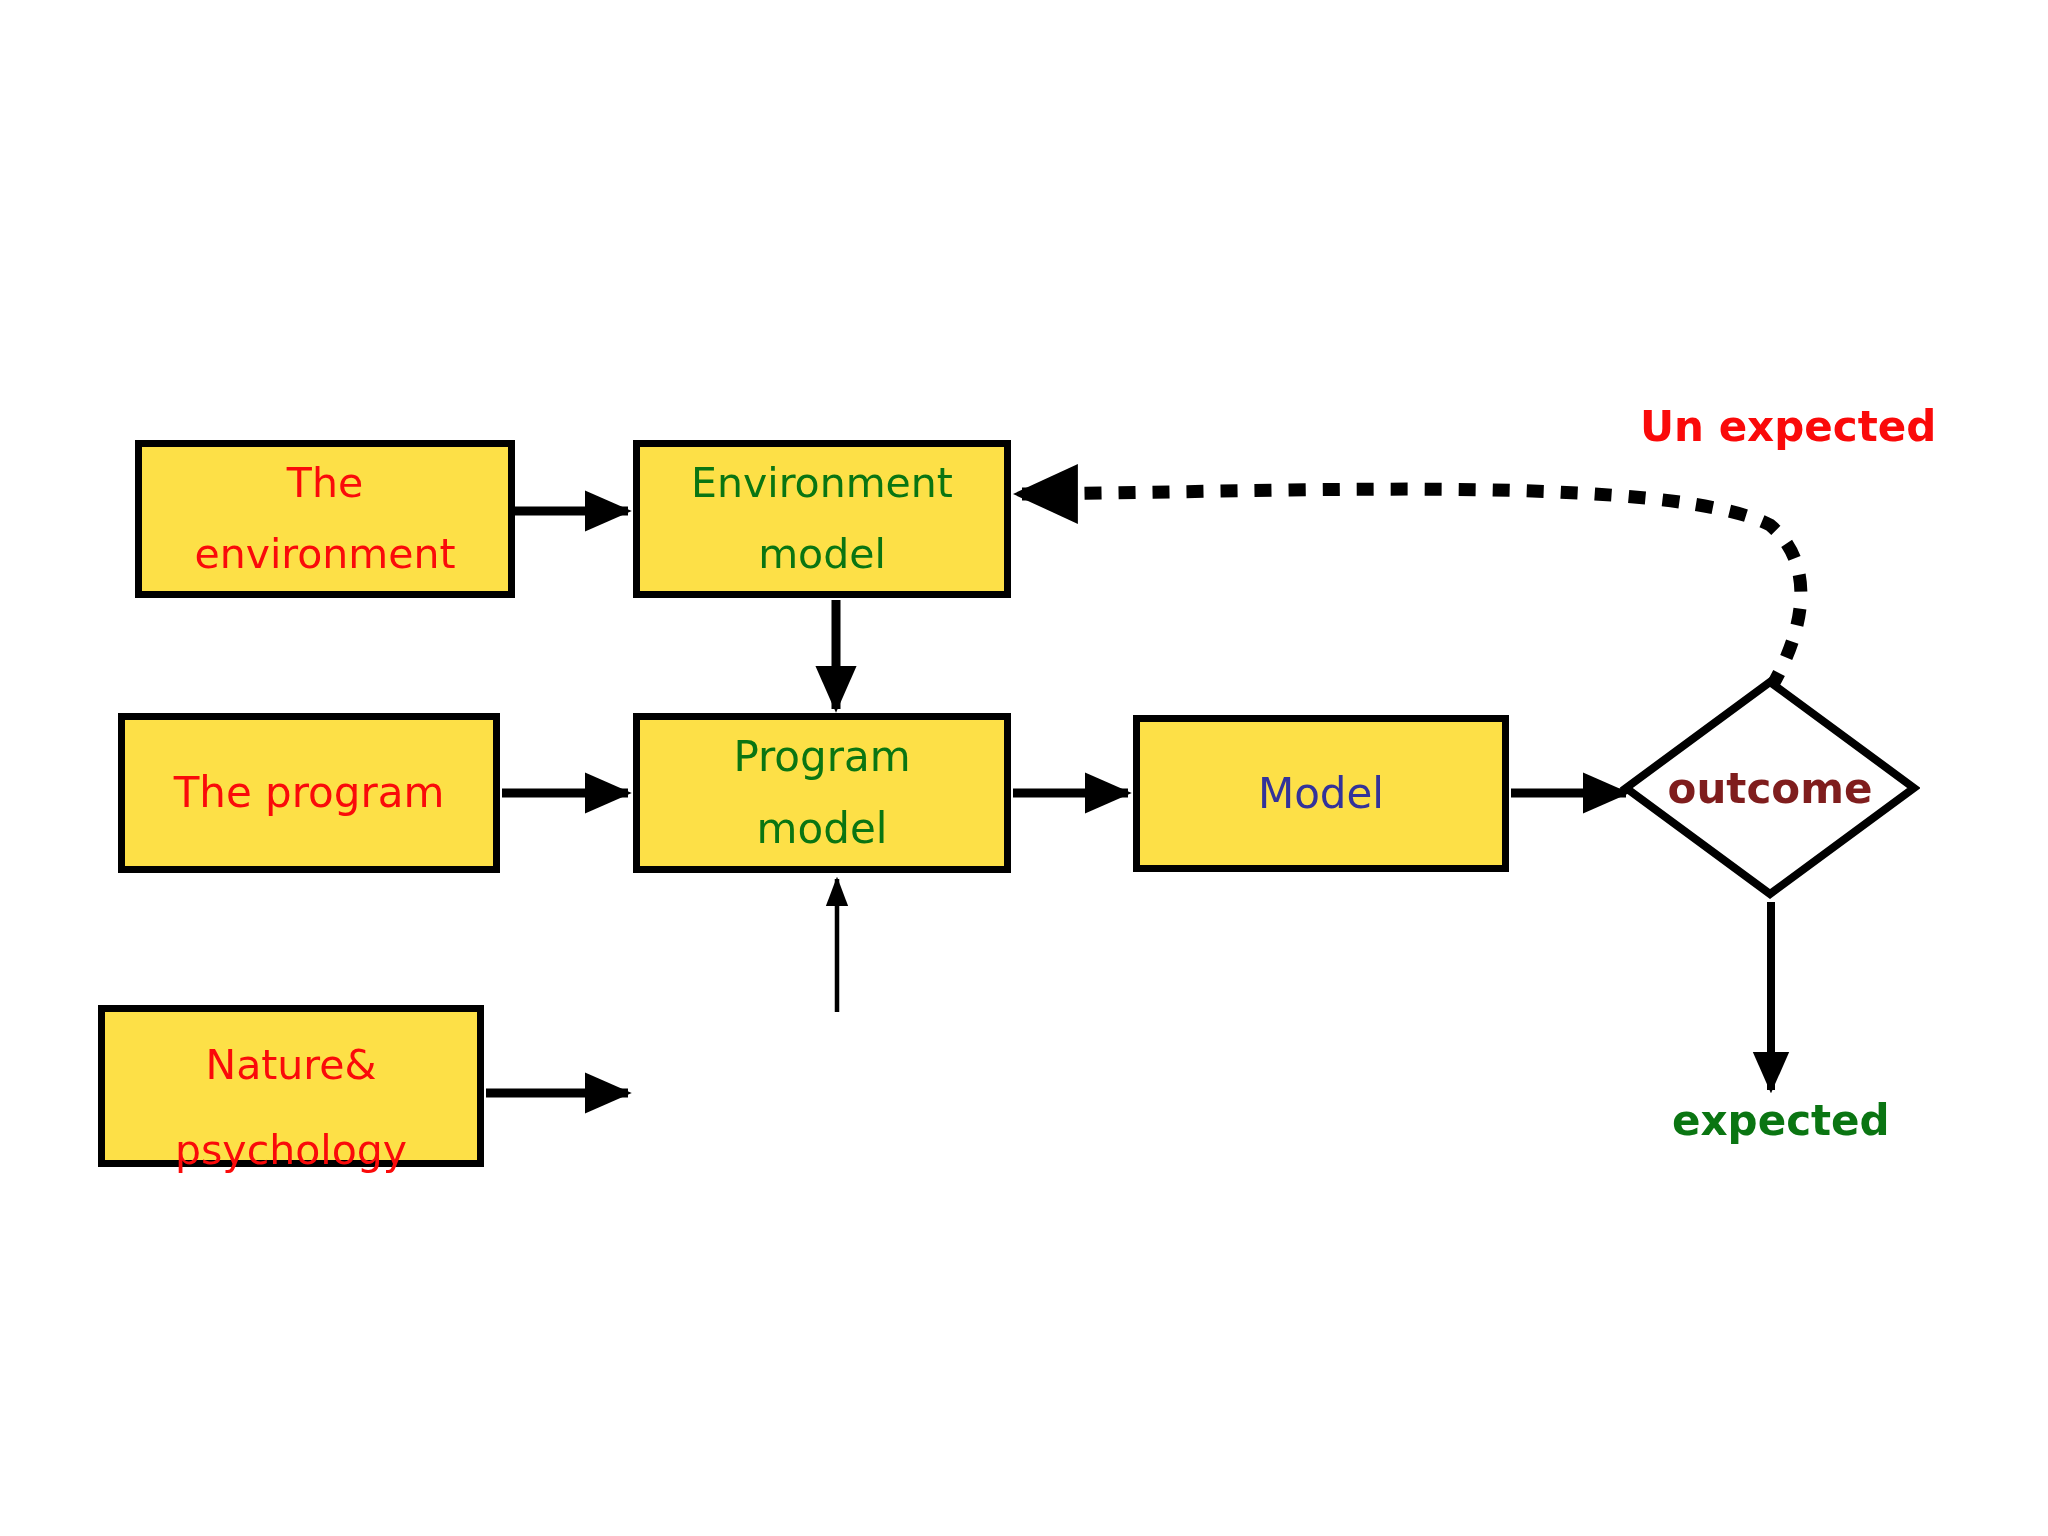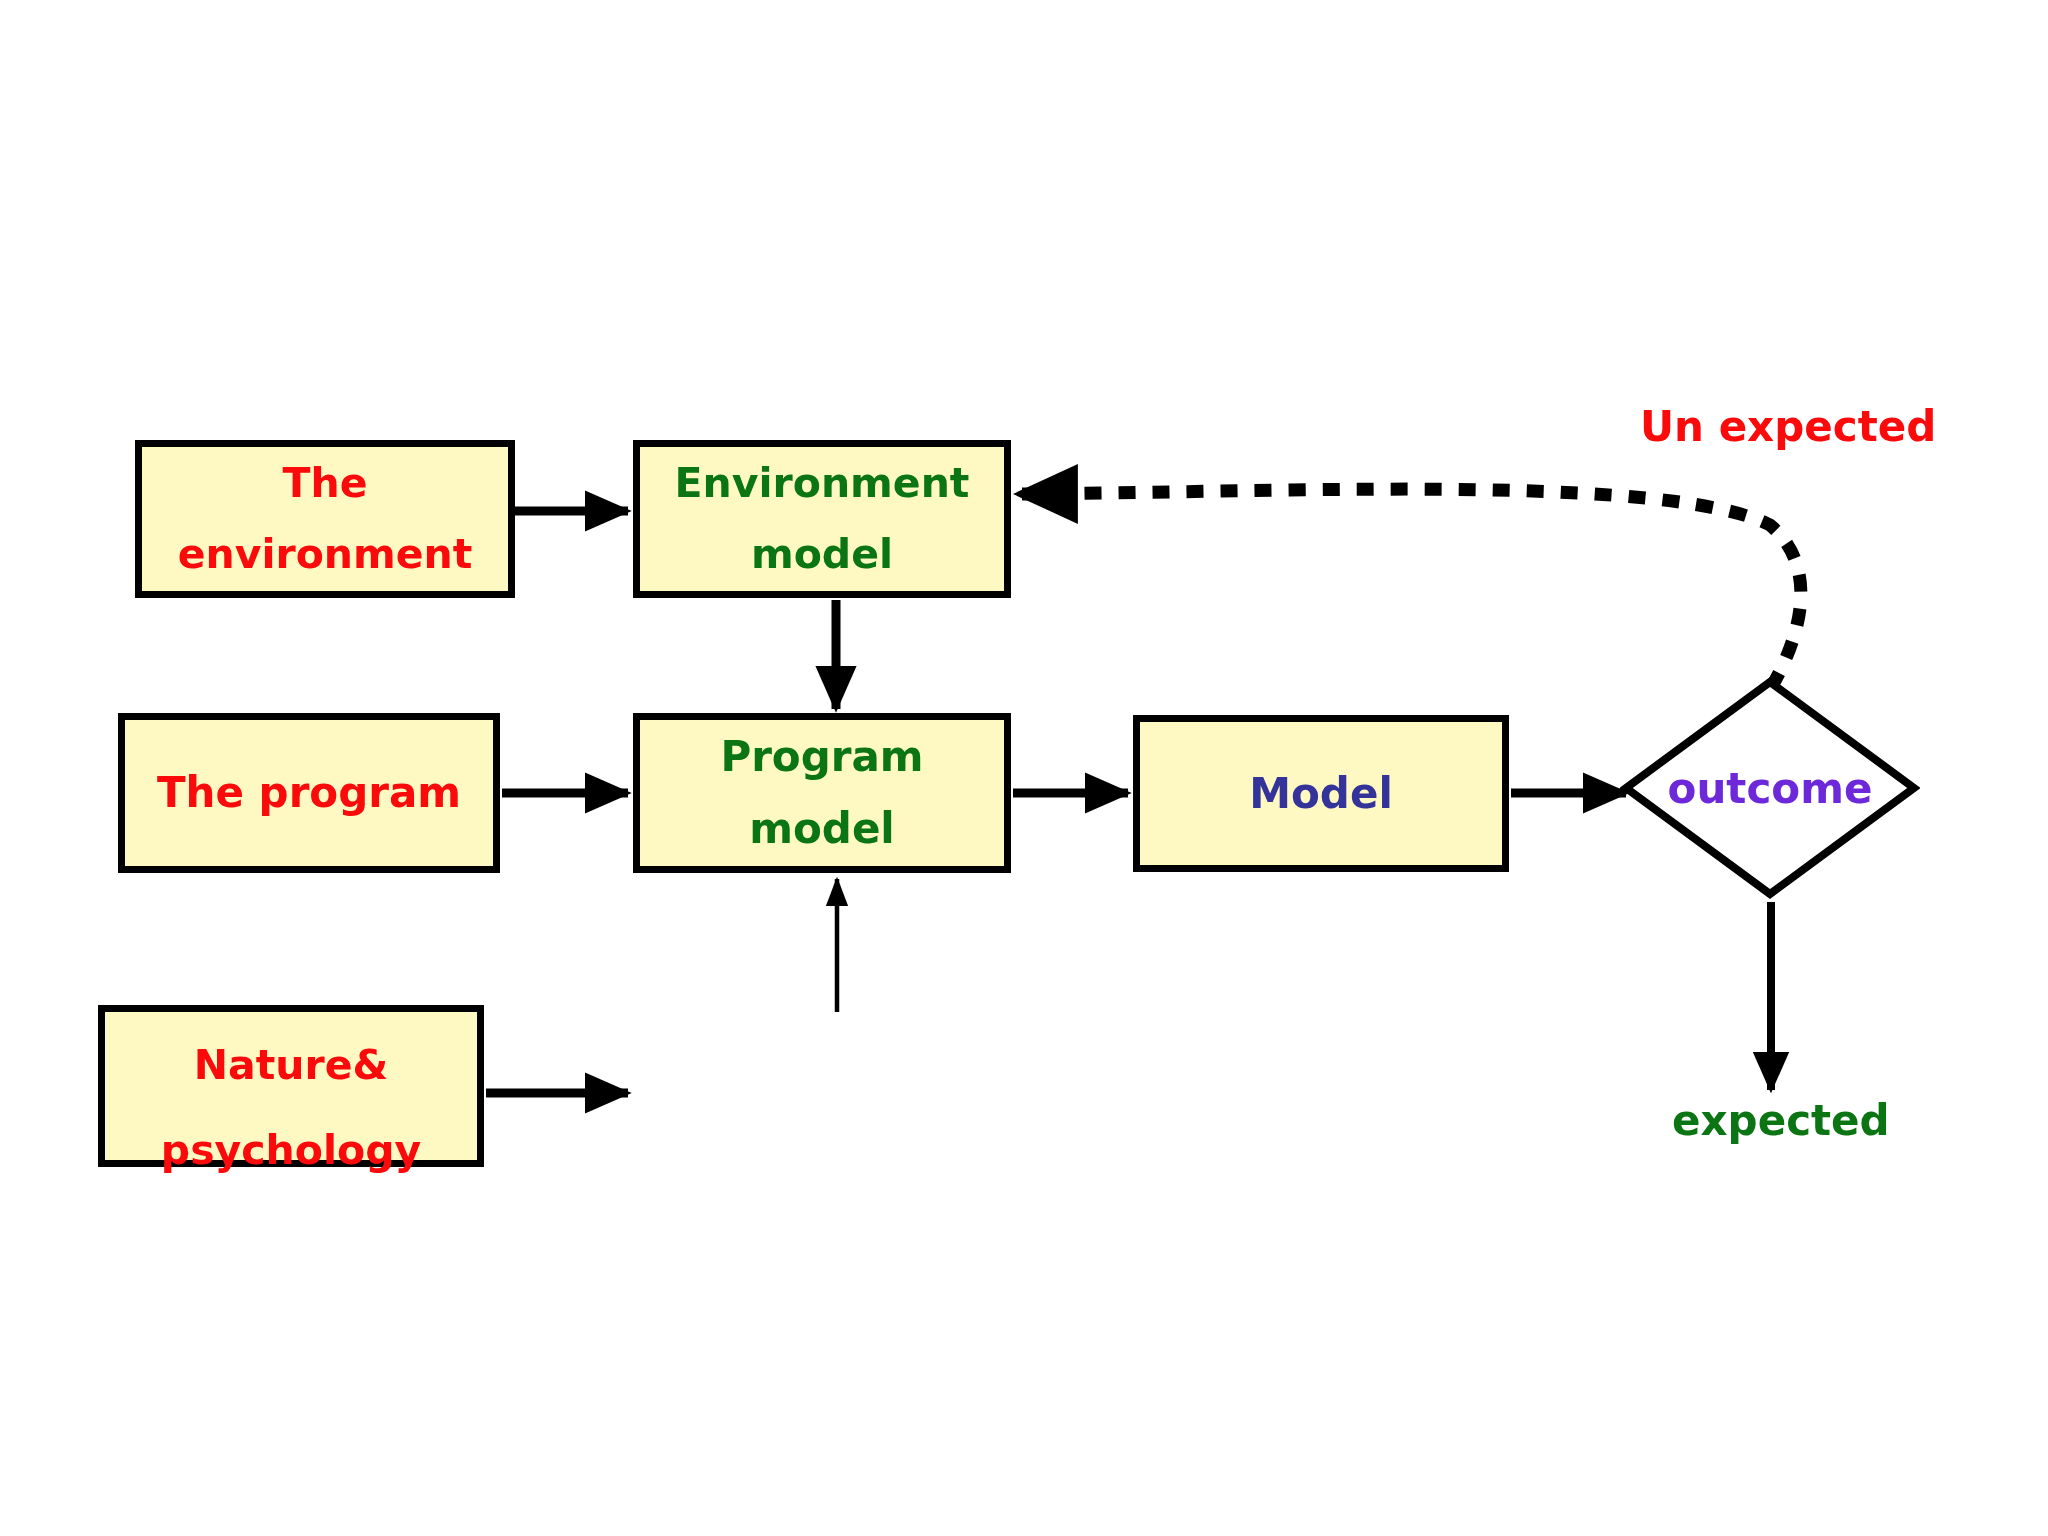--- a/index.html
+++ b/index.html
@@ -34,29 +34,29 @@
     line-height: 1.05;
     letter-spacing: -1px;
     color: #33339a;
     white-space: nowrap;
   }
 
   
   .node {
     position: absolute;
     box-sizing: border-box;
-    background: #fef9c3;
+    background: #fde047;
     border: 7px solid #000000;
     display: flex;
     flex-direction: column;
     align-items: center;
     justify-content: center;
     text-align: center;
     font-family: "DejaVu Sans", sans-serif;
-    font-weight: bold;
+    font-weight: normal;
     font-size: 40px;
     line-height: 1.0;
   }
   .node .ln {
     display: block;
     white-space: nowrap;
   }
   .node.two-line .ln + .ln { margin-top: 30px; }
 
   .c-red   { color: #fa0a0a; }
@@ -94,21 +94,21 @@
     left: 0;
     top: 0;
     width: 300px;
     height: 224px;
     display: flex;
     align-items: center;
     justify-content: center;
     font-family: "DejaVu Sans", sans-serif;
     font-weight: bold;
     font-size: 42px;
-    color: #6d28d9;
+    color: #7f1d1d;
     pointer-events: none;
     text-align: right;
   }
 
   
   .free-label {
     position: absolute;
     font-family: "DejaVu Sans", sans-serif;
     font-weight: bold;
     white-space: nowrap;

